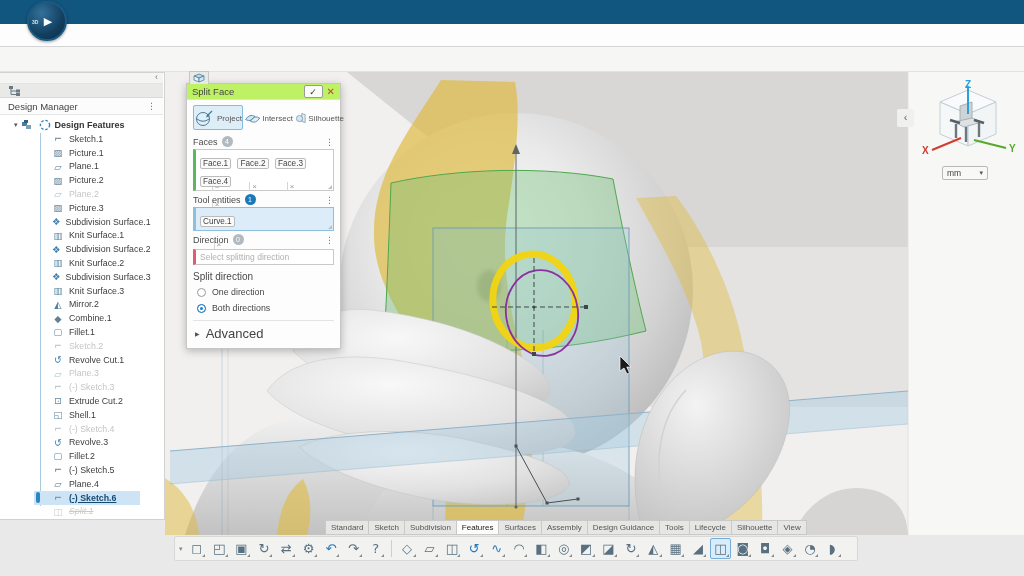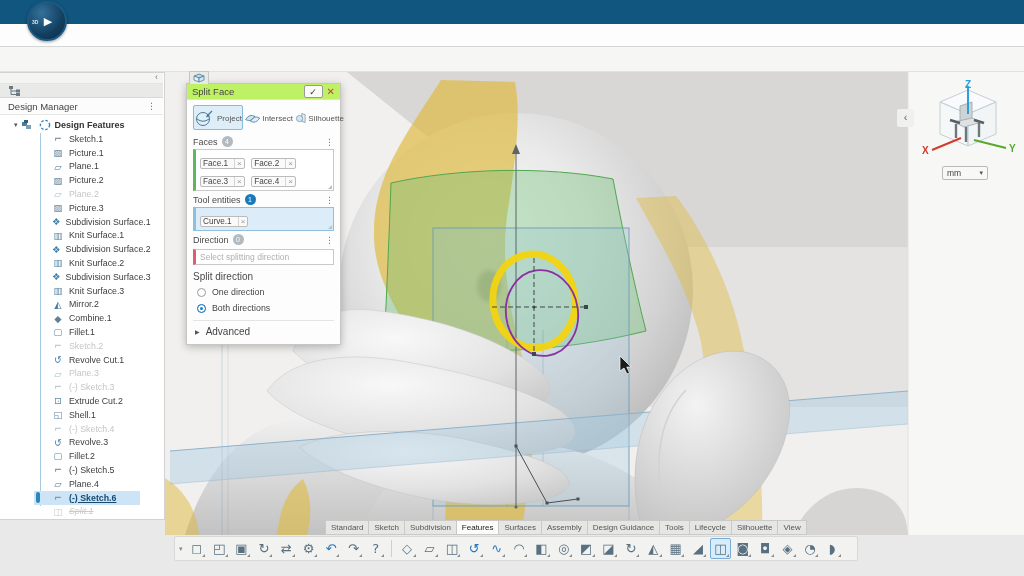--- a/index.html
+++ b/index.html
@@ -147,35 +147,35 @@
   .badge{min-width:11px;height:11px;border-radius:6px;font-size:7px;color:#fff;text-align:center;
     line-height:11px;padding:0 2px;}
   .badge.gray{background:#b2bac0;}
   .badge.blue{background:#1a78b8;}
   .sect-h .kebab{position:absolute;right:6px;}
   .chipbox{margin:0 6px;border:1px solid #c9c9c8;background:#fff;border-left:3px solid #5cb85c;
     padding:2px 2px 2px 3px;min-height:28px;position:relative;}
   .chipbox.tools{border-left-color:#8e24aa;background:#dcedf9;border-color:#8ebfdd;min-height:20px;}
   .chipbox::after{content:"";position:absolute;right:1px;bottom:1px;width:0;height:0;
     border-left:4px solid transparent;border-bottom:4px solid #b9c2c8;}
-  .chip{display:inline-flex;align-items:center;gap:6px;border:1px solid #bbb;border-radius:2px;
-    background:#fafafa;font-size:8.2px;color:#444;padding:0 2px;margin:1px;height:11px;}
+  .chip{display:inline-flex;align-items:center;gap:14px;border:1px solid #bbb;border-radius:2px;
+    background:#fafafa;font-size:8.2px;color:#444;padding:0 2px;margin:1px;height:11px;flex-direction:column;}
   .chip-x{color:#999;font-size:8px;border-left:1px solid #d5d5d4;padding-left:2px;}
   .dirbox{margin:2px 6px 0;border:1px solid #c9c9c8;border-left:3px solid #e05c6e;background:#fff;
     height:16px;display:flex;align-items:center;padding-left:4px;}
   .dir-ph{font-size:8.5px;color:#b0b0b0;}
   .splitlbl{font-size:10px;color:#4a4a4a;padding:6px 6px 2px;}
   .radio-row{display:flex;align-items:center;gap:6px;padding:3px 10px;}
   .radio{width:9px;height:9px;border:1px solid #9a9a99;border-radius:50%;background:#fff;}
   .radio.sel{border-color:#1f7ec2;box-shadow:inset 0 0 0 2px #fff;background:#1f7ec2;}
   .radio-label{font-size:8.8px;color:#444;}
   .dlg-div{height:1px;background:#e4e4e3;margin:4px 6px 0;}
   .advanced{display:flex;align-items:center;gap:6px;padding:5px 8px 7px;}
   .adv-arrow{font-size:6px;color:#555;}
-  .adv-label{font-size:10px;color:#444;}
+  .adv-label{font-size:13px;color:#444;}
 </style>
 </head>
 <body>
 
 <div class="viewport">
 <svg width="859" height="463" viewBox="165 72 859 463">
   <defs>
     <radialGradient id="gHead" cx="42%" cy="36%" r="72%">
       <stop offset="0%" stop-color="#fafafa"></stop>
           <stop offset="40%" stop-color="#eaeaea"></stop>

